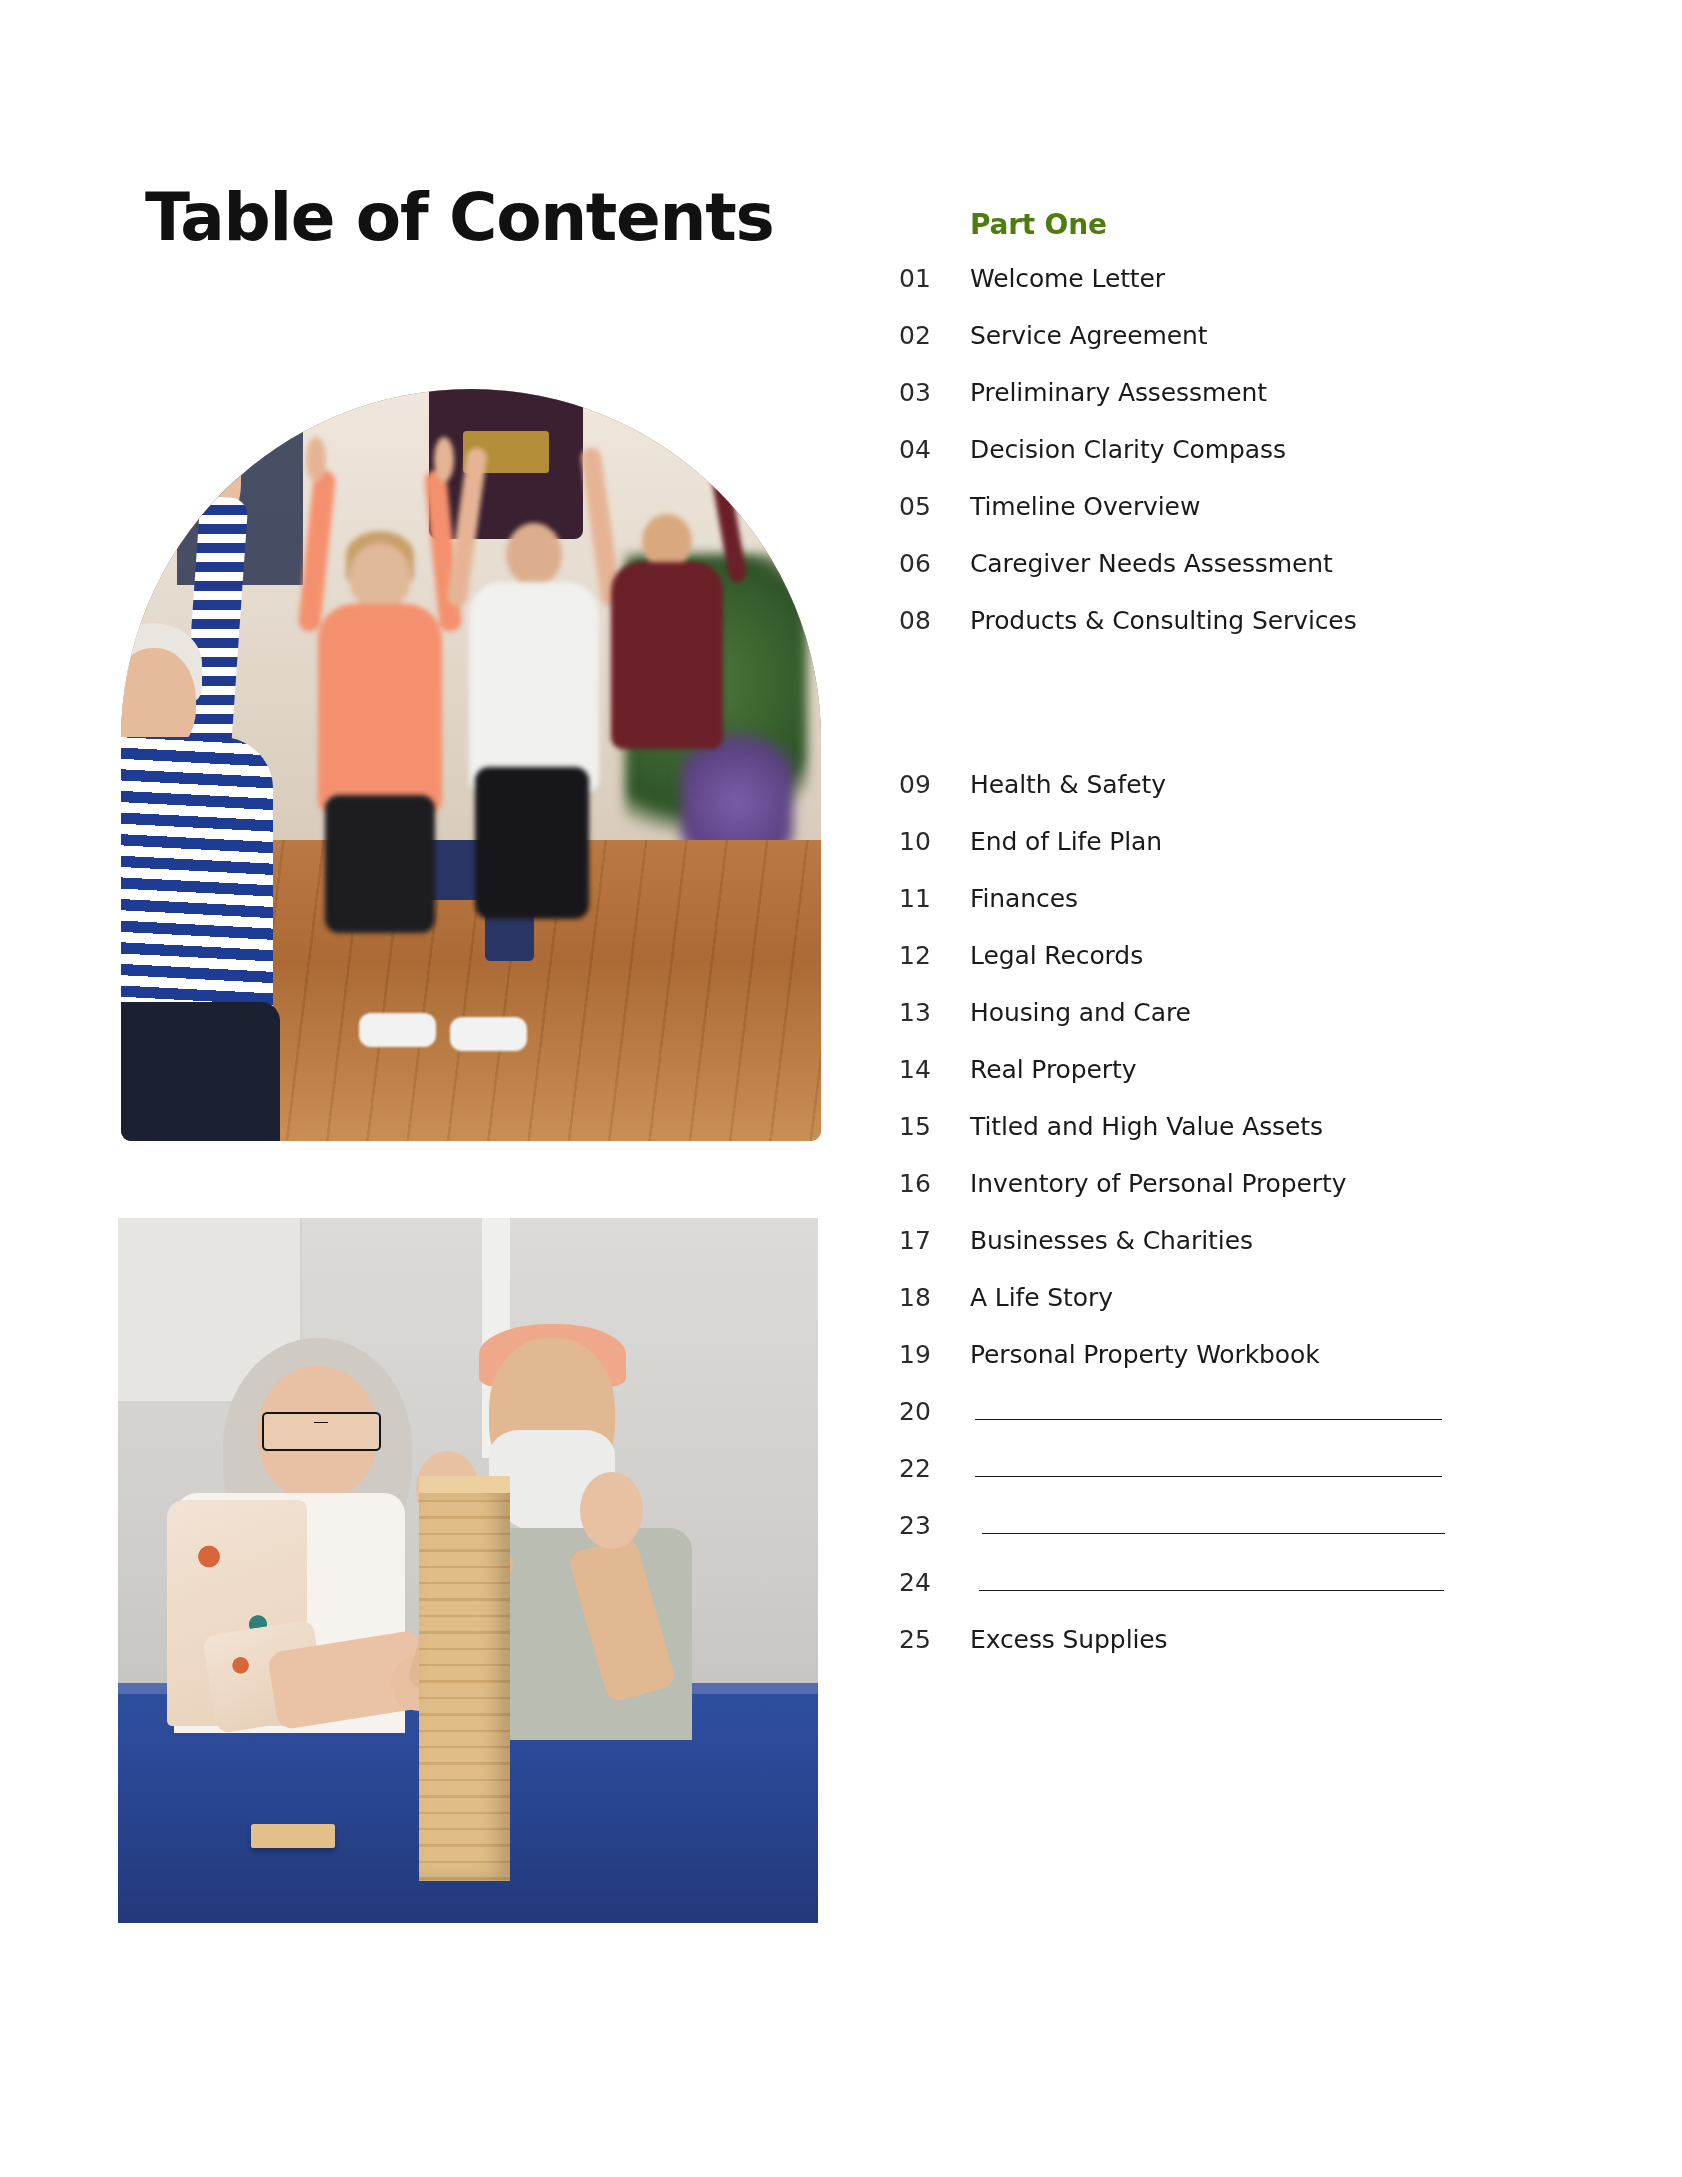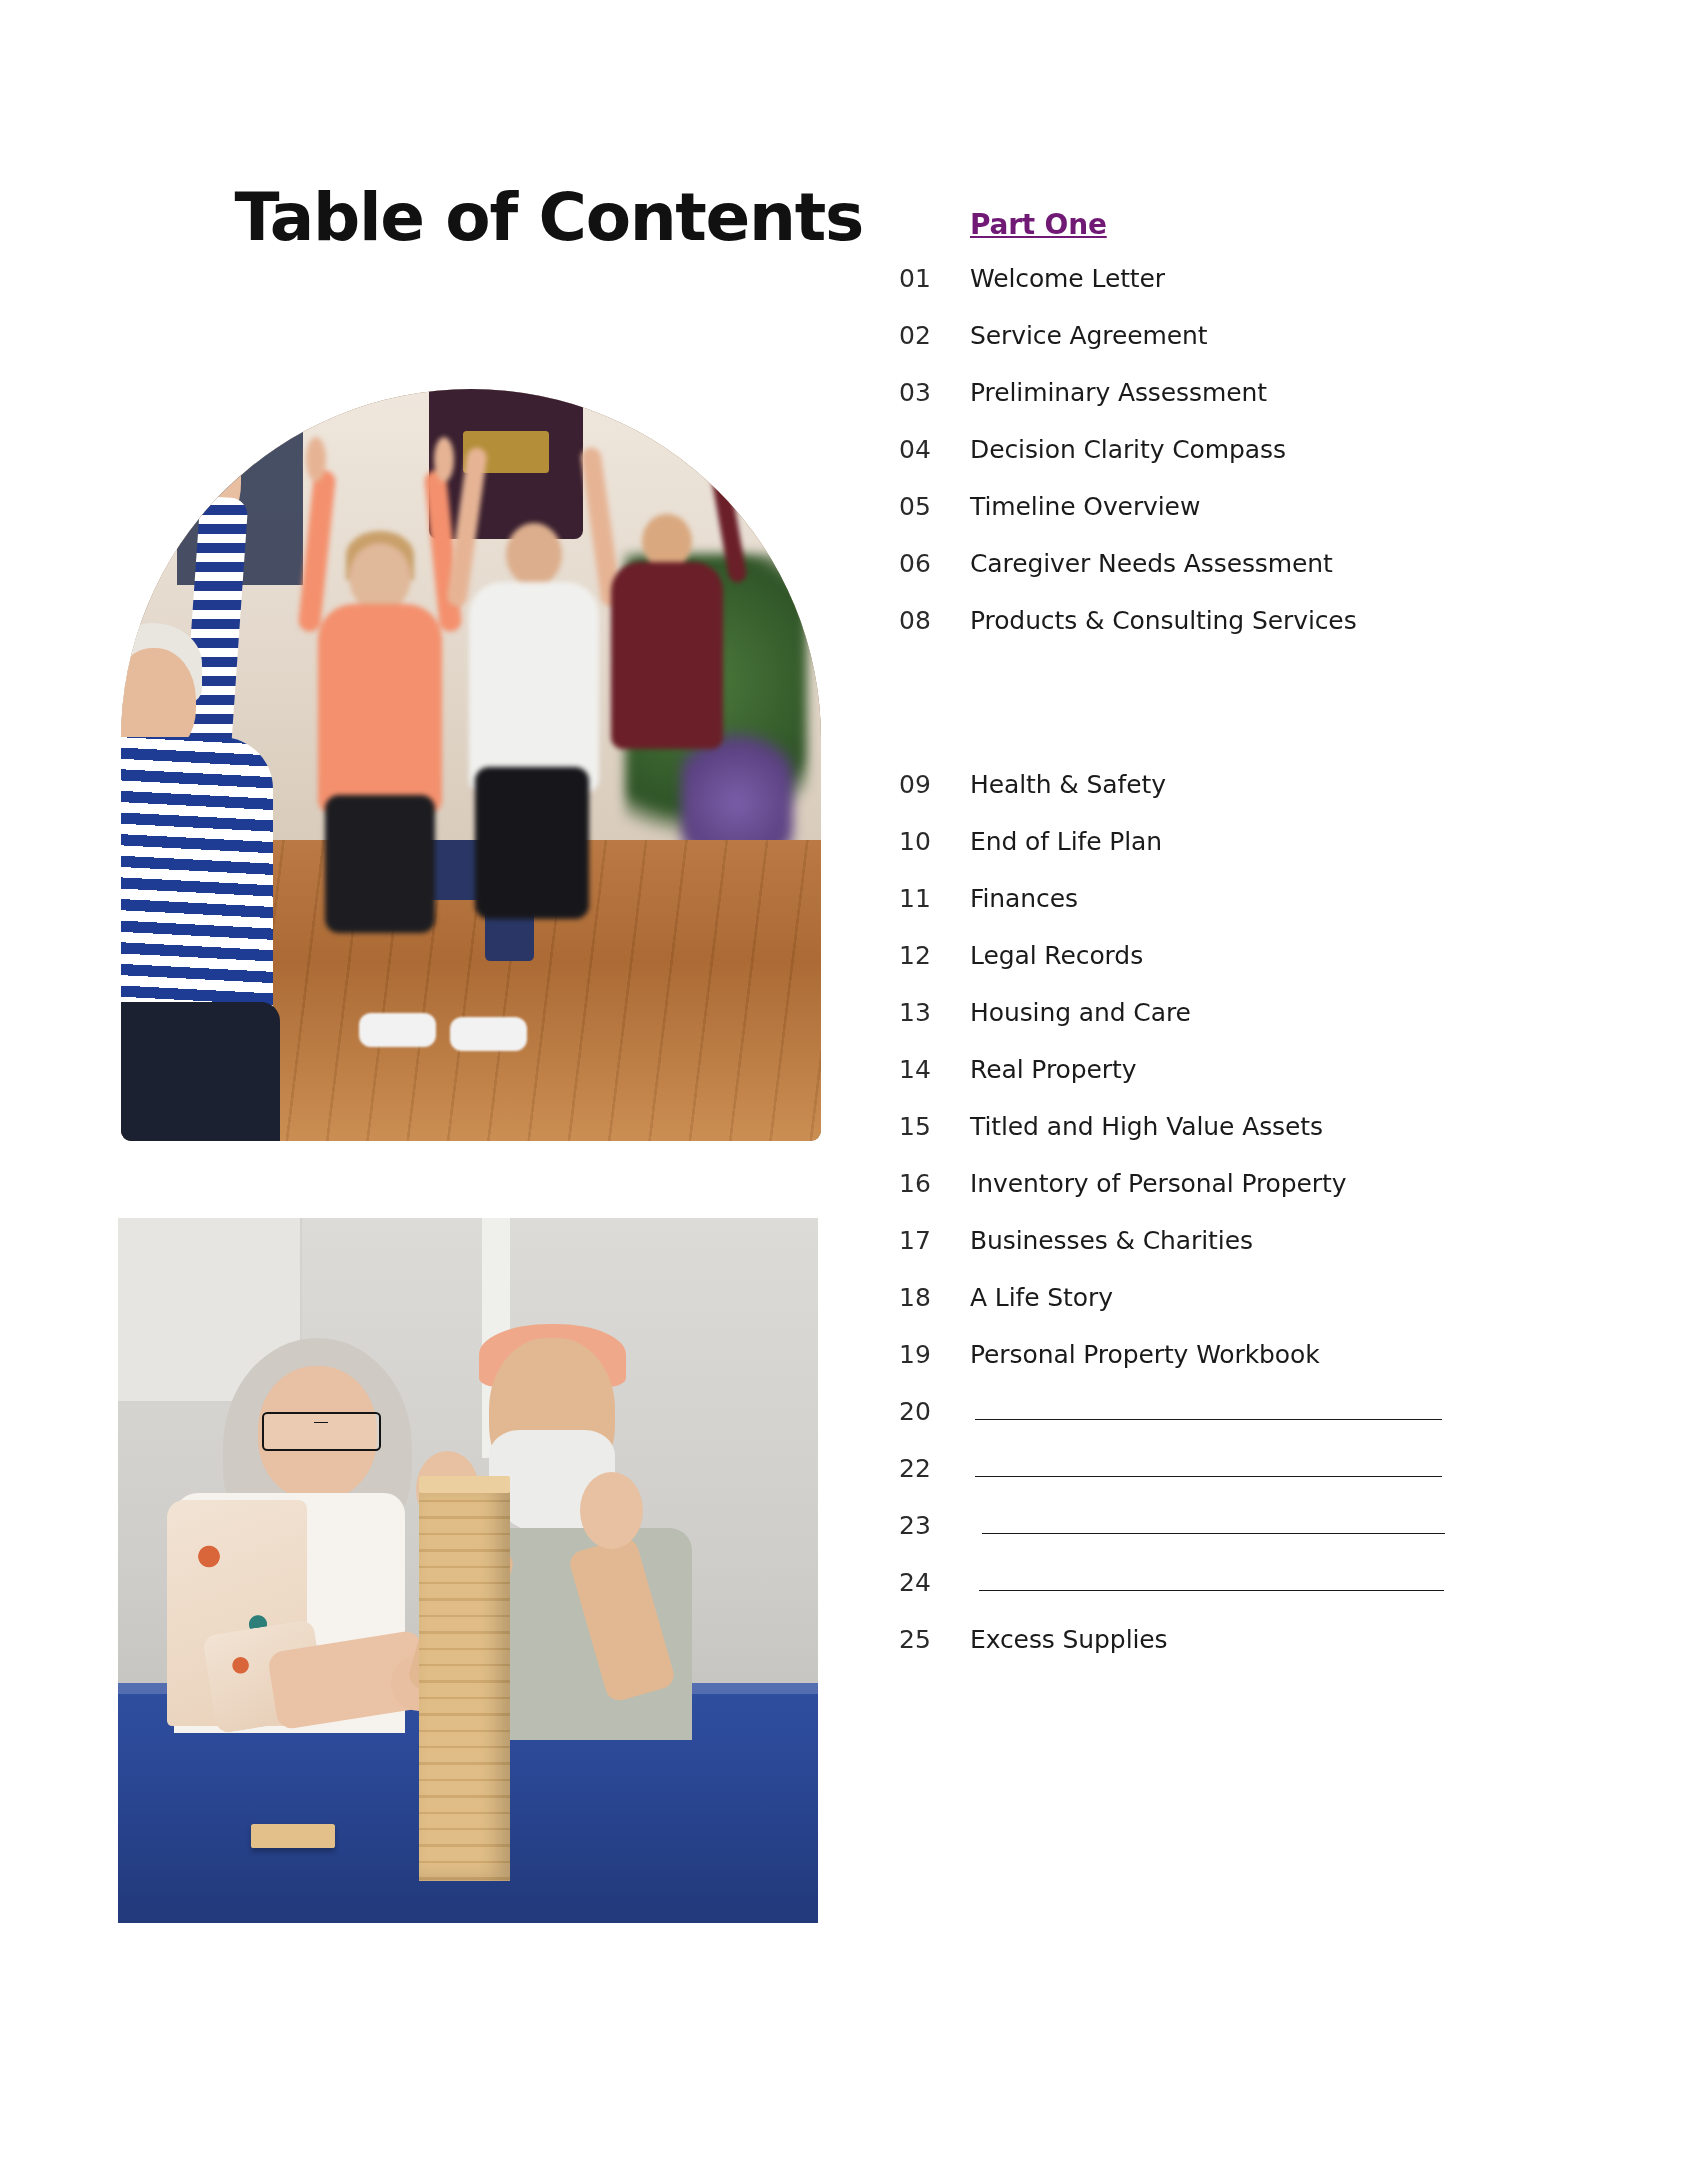--- a/index.html
+++ b/index.html
@@ -32,21 +32,20 @@
 
   .page-title {
     font-family: "DejaVu Sans", sans-serif;
     font-weight: bold;
     font-size: 66px;
     letter-spacing: -1.3px;
     color: #111111;
     line-height: 1.1;
     margin: 0;
     white-space: nowrap;
-    text-align: right;
   }
 
   
   .photo-arch {
     position: absolute;
     left: 121px;
     top: 389px;
     width: 700px;
     height: 752px;
     border-radius: 350px 350px 10.4px 10.4px;
@@ -476,24 +475,23 @@
   
   .toc {
     position: absolute;
     left: 899px;
     top: 208px;
     width: 657px;
   }
   .part-heading {
     font-weight: bold;
     font-size: 28px;
-    color: #701a75;
+    color: #4d7c0f;
     margin: 0 0 22.5px 71px;
     letter-spacing: -0.2px;
-    text-decoration: underline;
   }
   .part-heading.two {
     margin-top: 0;
   }
   .toc-list {
     list-style: none;
     margin: 0;
     padding: 0;
   }
   .toc-item {

